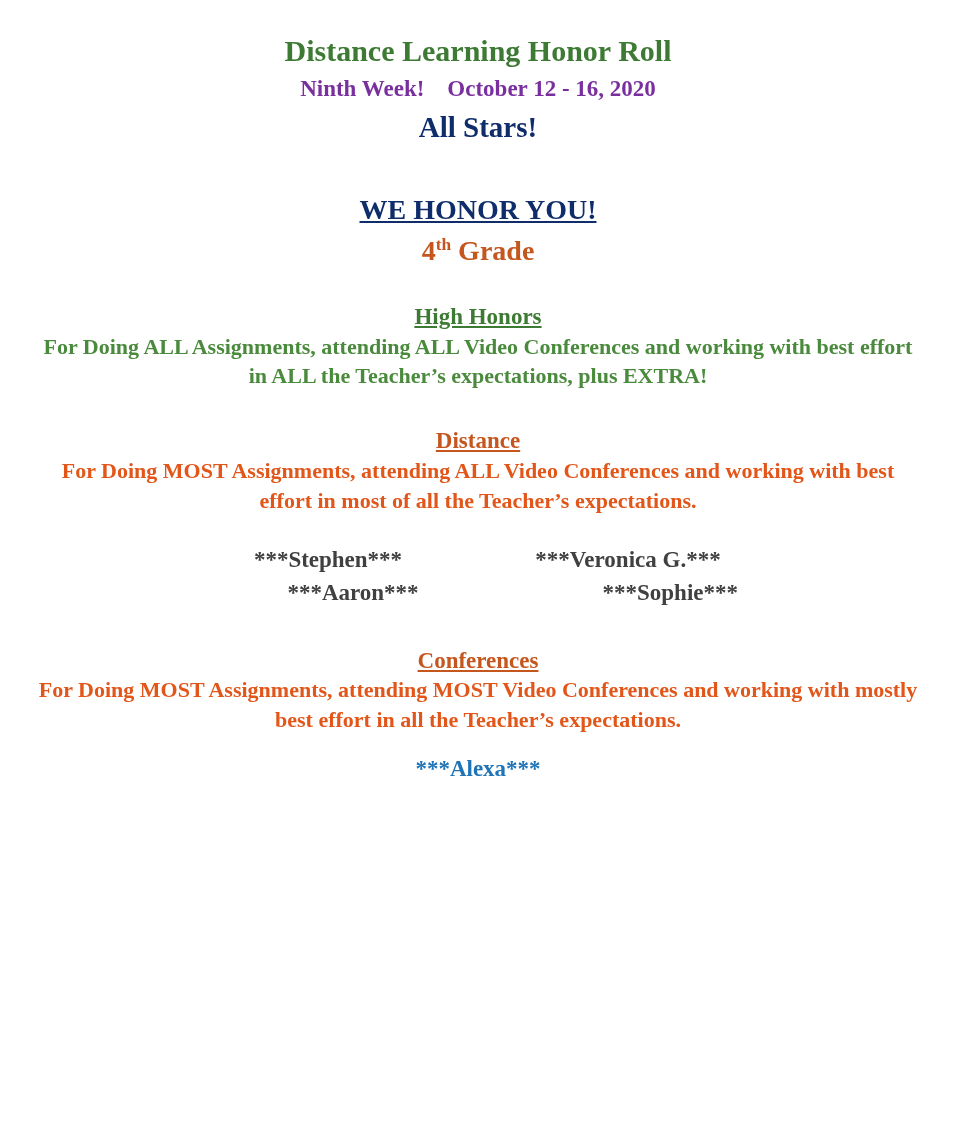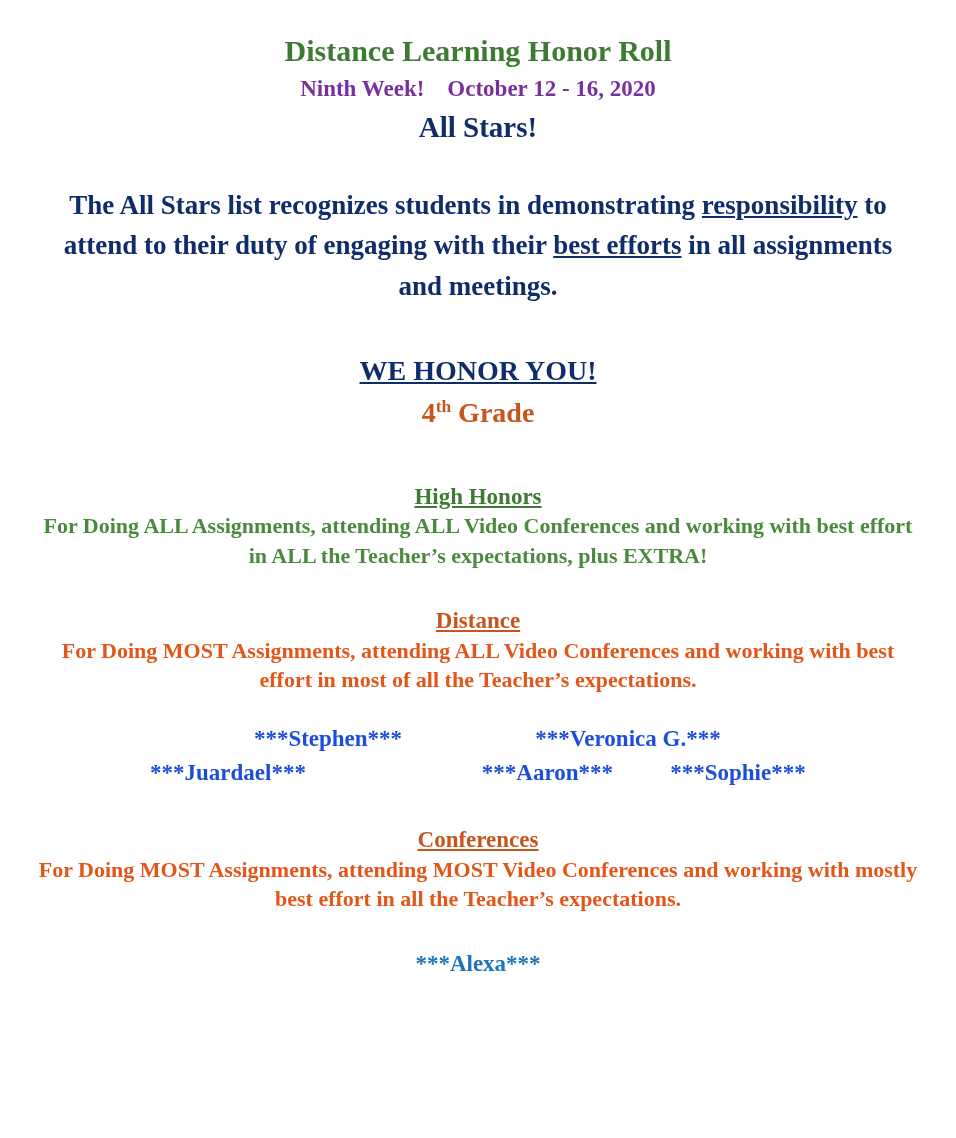--- a/index.html
+++ b/index.html
@@ -67,21 +67,21 @@
     font-weight: bold;
     color: #c4561e;
     margin: 8px 0 0 0;
     line-height: 1.2;
   }
   .grade sup {
     font-size: 0.62em;
     vertical-align: super;
   }
   .section {
-    margin-top: 52px;
+    margin-top: 34px;
   }
   .section-head {
     font-size: 23px;
     font-weight: bold;
     text-decoration: underline;
     line-height: 1.3;
   }
   .section-desc {
     font-size: 22px;
     font-weight: bold;
@@ -97,78 +97,76 @@
     font-size: 23px;
     font-weight: bold;
     color: #9b1430;
     margin-top: 30px;
     line-height: 1.3;
   }
   .names {
     margin-top: 28px;
     font-size: 23px;
     font-weight: bold;
-    color: #1d4ed8;
+    color: #404040;
     line-height: 1.45;
   }
   .names .row {
     display: flex;
     justify-content: center;
     align-items: baseline;
   }
   .names .row span {
     display: inline-block;
   }
   .row-1 span:nth-child(1) { width: 300px; text-align: center; }
   .row-1 span:nth-child(2) { width: 300px; text-align: center; }
   .row-2 span:nth-child(1) { width: 270px; text-align: center; }
   .row-2 span:nth-child(2) { width: 250px; text-align: right; }
   .row-2 span:nth-child(3) { width: 250px; text-align: center; }
   .single-name {
-    margin-top: 36px;
+    margin-top: 20px;
     font-size: 23px;
     font-weight: bold;
     color: #1f74b8;
     line-height: 1.3;
   }
   .section.respectable { margin-top: 36px; }
   .section.honorable { margin-top: 36px; }
 </style>
 </head>
 <body>
 
 <div class="page">
 
   <h1 class="title">Distance Learning Honor Roll</h1>
 
   <div class="subtitle">Ninth Week!    October 12 - 16, 2020</div>
 
   <div class="allstars">All Stars!</div>
 
-  <p class="intro"><span>The All Stars list recognizes students in demonstrating </span><u>responsibility</u><span> to attend to their duty of engaging with their </span><u>best efforts</u><span> in all assignments and meetings.</span></p>
 
   <div class="honor-you">WE HONOR YOU!</div>
 
   <div class="grade"><span>4</span><sup>th</sup><span> Grade</span></div>
 
   <div class="section high-honors">
     <div class="section-head head-green">High Honors</div>
     <div class="section-desc green">For Doing ALL Assignments, attending ALL Video Conferences and working with best effort in ALL the Teacher’s expectations, plus EXTRA!</div>
   </div>
 
   <div class="section honorable">
     <div class="section-head head-orange">Distance</div>
     <div class="section-desc orange">For Doing MOST Assignments, attending ALL Video Conferences and working with best effort in most of all the Teacher’s expectations.</div>
     <div class="names">
       <div class="row row-1">
         <span>***Stephen***</span>
         <span>***Veronica G.***</span>
       </div>
       <div class="row row-2">
-        <span>***Juardael***</span>
         <span>***Aaron***</span>
         <span>***Sophie***</span>
       </div>
     </div>
   </div>
 
   <div class="section respectable">
     <div class="section-head head-orange">Conferences</div>
     <div class="section-desc orange">For Doing MOST Assignments, attending MOST Video Conferences and working with mostly best effort in all the Teacher’s expectations.</div>
     <div class="single-name">

